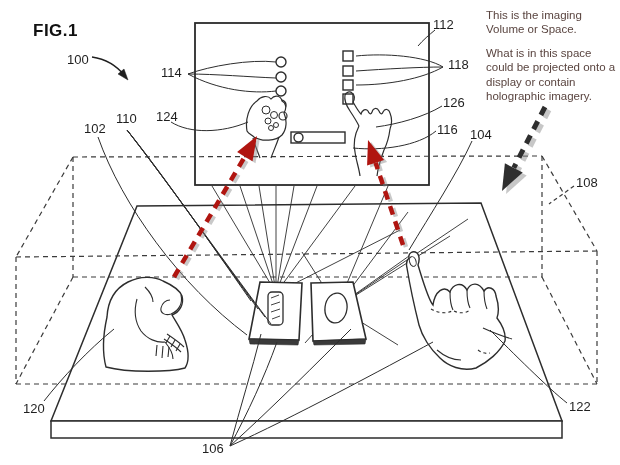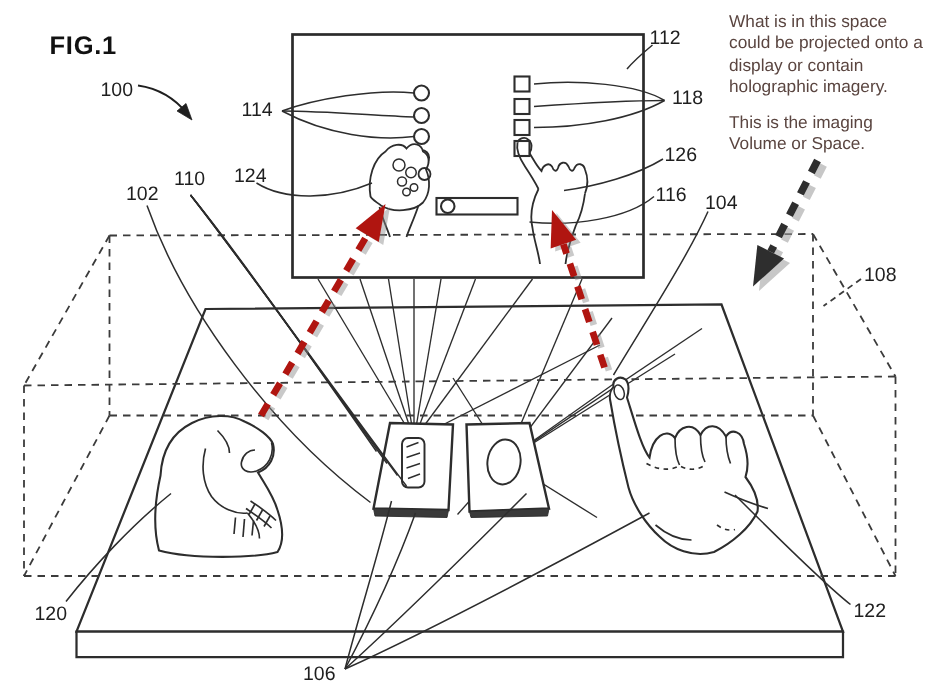--- a/index.html
+++ b/index.html
@@ -235,17 +235,17 @@
     <text class="ref-label" x="437" y="134">116</text>
     <text class="ref-label" x="470" y="139">104</text>
     <text class="ref-label" x="576" y="187">108</text>
     <text class="ref-label" x="23" y="413">120</text>
     <text class="ref-label" x="569" y="411">122</text>
     <text class="ref-label" x="202" y="453">106</text>
   </g>
 </svg>
 
   <div id="annotation">
+    <p>This is the imaging Volume or Space.</p>
     <p>What is in this space could be projected onto a display or contain holographic imagery.</p>
-    <p>This is the imaging Volume or Space.</p>
   </div>
 
 </div>
 
 </body></html>

